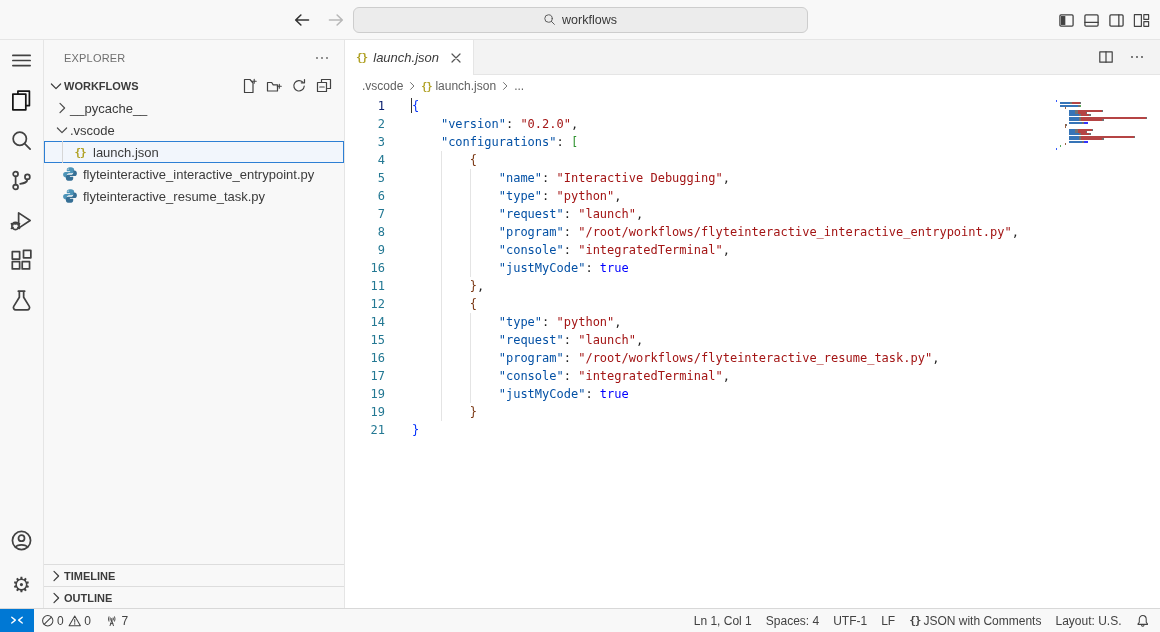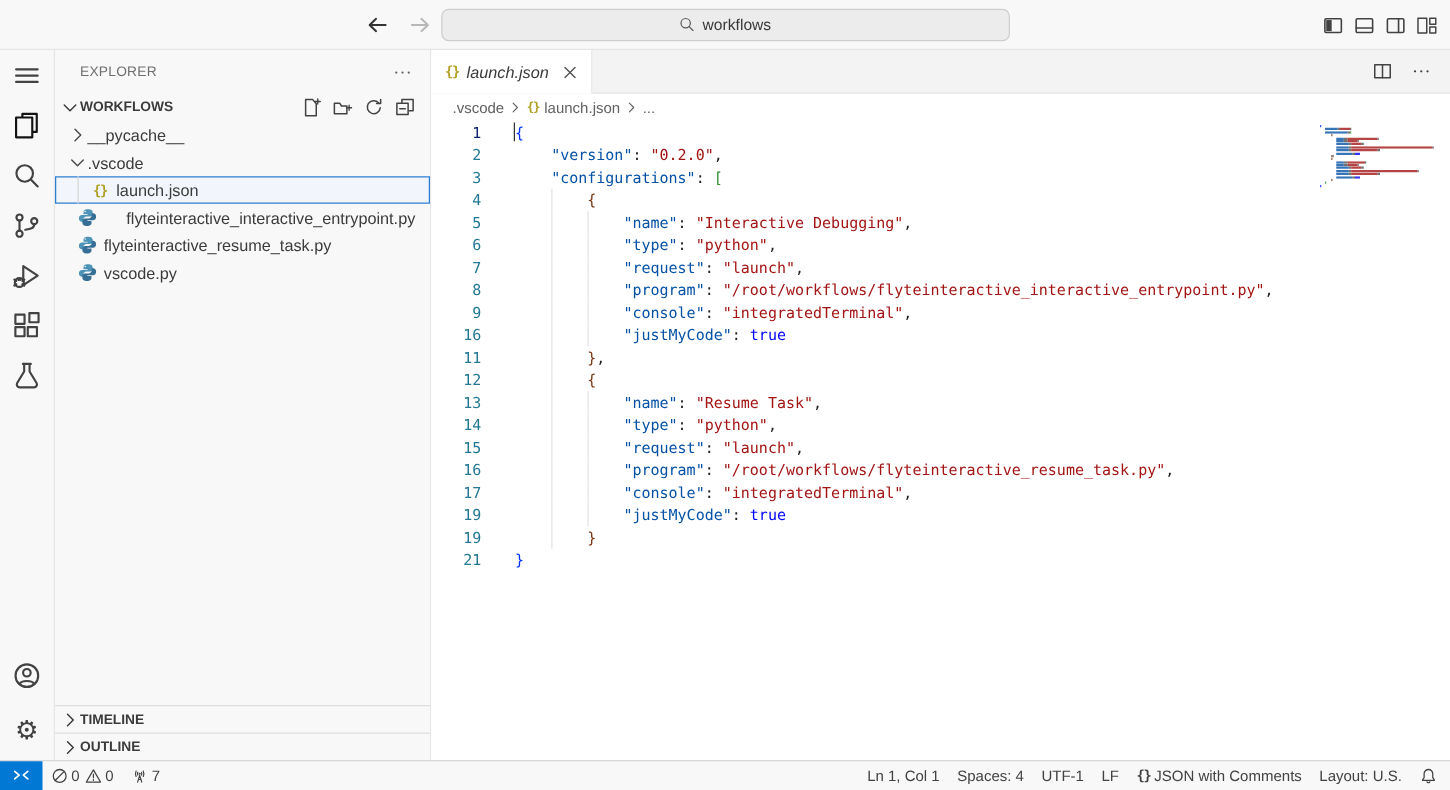--- a/index.html
+++ b/index.html
@@ -283,49 +283,39 @@
           </span>
           <span>.vscode</span>
         </div>
         <div class="trow selected" style="padding-left: 28px;">
           <span class="iguide"></span>
           <span class="ficon">
             <span class="json-glyph">{}</span>
           </span>
           <span>launch.json</span>
         </div>
-        <div class="trow" style="padding-left: 18px; gap: 18px;">
-          <span class="ficon">
-            <svg viewBox="0 0 16 16" width="100%" height="100%">
-              <path fill="#4d94b8" d="M7.9 1.3c-1.9 0-3.1.9-3.1 2.3v1.7h3.3v.6H3.5c-1.4 0-2.4 1.1-2.4 2.7 0 1.7 1 2.8 2.4 2.8h1.2V9.6c0-1.3 1.1-2.4 2.4-2.4h3c1.1 0 2-.9 2-2V3.6c0-1.4-1.3-2.3-3.1-2.3z"></path>
-              <path fill="#366f95" d="M8.1 14.7c1.9 0 3.1-.9 3.1-2.3v-1.7H7.9v-.6h4.6c1.4 0 2.4-1.1 2.4-2.7 0-1.7-1-2.8-2.4-2.8h-1.2v1.8c0 1.3-1.1 2.4-2.4 2.4h-3c-1.1 0-2 .9-2 2v1.6c0 1.4 1.3 2.3 3.1 2.3z"></path>
-              <circle cx="6.1" cy="3.1" r=".6" fill="#fff"></circle>
-            </svg>
-          </span>
-          <span>flyteinteractive_interactive_entrypoint.py</span>
-        </div>
         <div class="trow" style="padding-left: 18px;">
           <span class="ficon">
             <svg viewBox="0 0 16 16" width="100%" height="100%">
               <path fill="#4d94b8" d="M7.9 1.3c-1.9 0-3.1.9-3.1 2.3v1.7h3.3v.6H3.5c-1.4 0-2.4 1.1-2.4 2.7 0 1.7 1 2.8 2.4 2.8h1.2V9.6c0-1.3 1.1-2.4 2.4-2.4h3c1.1 0 2-.9 2-2V3.6c0-1.4-1.3-2.3-3.1-2.3z"></path>
               <path fill="#366f95" d="M8.1 14.7c1.9 0 3.1-.9 3.1-2.3v-1.7H7.9v-.6h4.6c1.4 0 2.4-1.1 2.4-2.7 0-1.7-1-2.8-2.4-2.8h-1.2v1.8c0 1.3-1.1 2.4-2.4 2.4h-3c-1.1 0-2 .9-2 2v1.6c0 1.4 1.3 2.3 3.1 2.3z"></path>
               <circle cx="6.1" cy="3.1" r=".6" fill="#fff"></circle>
             </svg>
           </span>
-          <span>flyteinteractive_resume_task.py</span>
+          <span>flyteinteractive_interactive_entrypoint.py</span>
         </div>
         <div class="trow" style="padding-left: 18px;">
           <span class="ficon">
             <svg viewBox="0 0 16 16" width="100%" height="100%">
               <path fill="#4d94b8" d="M7.9 1.3c-1.9 0-3.1.9-3.1 2.3v1.7h3.3v.6H3.5c-1.4 0-2.4 1.1-2.4 2.7 0 1.7 1 2.8 2.4 2.8h1.2V9.6c0-1.3 1.1-2.4 2.4-2.4h3c1.1 0 2-.9 2-2V3.6c0-1.4-1.3-2.3-3.1-2.3z"></path>
               <path fill="#366f95" d="M8.1 14.7c1.9 0 3.1-.9 3.1-2.3v-1.7H7.9v-.6h4.6c1.4 0 2.4-1.1 2.4-2.7 0-1.7-1-2.8-2.4-2.8h-1.2v1.8c0 1.3-1.1 2.4-2.4 2.4h-3c-1.1 0-2 .9-2 2v1.6c0 1.4 1.3 2.3 3.1 2.3z"></path>
               <circle cx="6.1" cy="3.1" r=".6" fill="#fff"></circle>
             </svg>
           </span>
-          <span>vscode.py</span>
+          <span>flyteinteractive_resume_task.py</span>
         </div>
       </div>
     <div class="sb-fill"></div>
     <div class="sb-panelrow">
       <span class="chev">
           <svg viewBox="0 0 16 16" fill="none" stroke="currentColor" stroke-width="1.2" stroke-linecap="round" stroke-linejoin="round" width="100%" height="100%">
             <path d="M6 3.4L10.6 8 6 12.6"></path>
           </svg>
         </span>
       <span>TIMELINE</span>
@@ -431,24 +421,20 @@
             <span class="ln">16</span>
             <span class="lc"><span class="guide" style="left: calc(4ch + 27px);"></span><span class="guide" style="left: calc(8ch + 27px);"></span><span>            </span><span class="tk-k">"justMyCode"</span><span>: </span><span class="tk-t">true</span></span>
           </div>
           <div class="cl">
             <span class="ln">11</span>
             <span class="lc"><span class="guide" style="left: calc(4ch + 27px);"></span><span>        </span><span class="tk-b3">}</span><span>,</span></span>
           </div>
           <div class="cl">
             <span class="ln">12</span>
             <span class="lc"><span class="guide" style="left: calc(4ch + 27px);"></span><span>        </span><span class="tk-b3">{</span></span>
-          </div>
-          <div class="cl">
-            <span class="ln">13</span>
-            <span class="lc"><span class="guide" style="left: calc(4ch + 27px);"></span><span class="guide" style="left: calc(8ch + 27px);"></span><span>            </span><span class="tk-k">"name"</span><span>: </span><span class="tk-s">"Resume Task"</span><span>,</span></span>
           </div>
           <div class="cl">
             <span class="ln">14</span>
             <span class="lc"><span class="guide" style="left: calc(4ch + 27px);"></span><span class="guide" style="left: calc(8ch + 27px);"></span><span>            </span><span class="tk-k">"type"</span><span>: </span><span class="tk-s">"python"</span><span>,</span></span>
           </div>
           <div class="cl">
             <span class="ln">15</span>
             <span class="lc"><span class="guide" style="left: calc(4ch + 27px);"></span><span class="guide" style="left: calc(8ch + 27px);"></span><span>            </span><span class="tk-k">"request"</span><span>: </span><span class="tk-s">"launch"</span><span>,</span></span>
           </div>
           <div class="cl">

